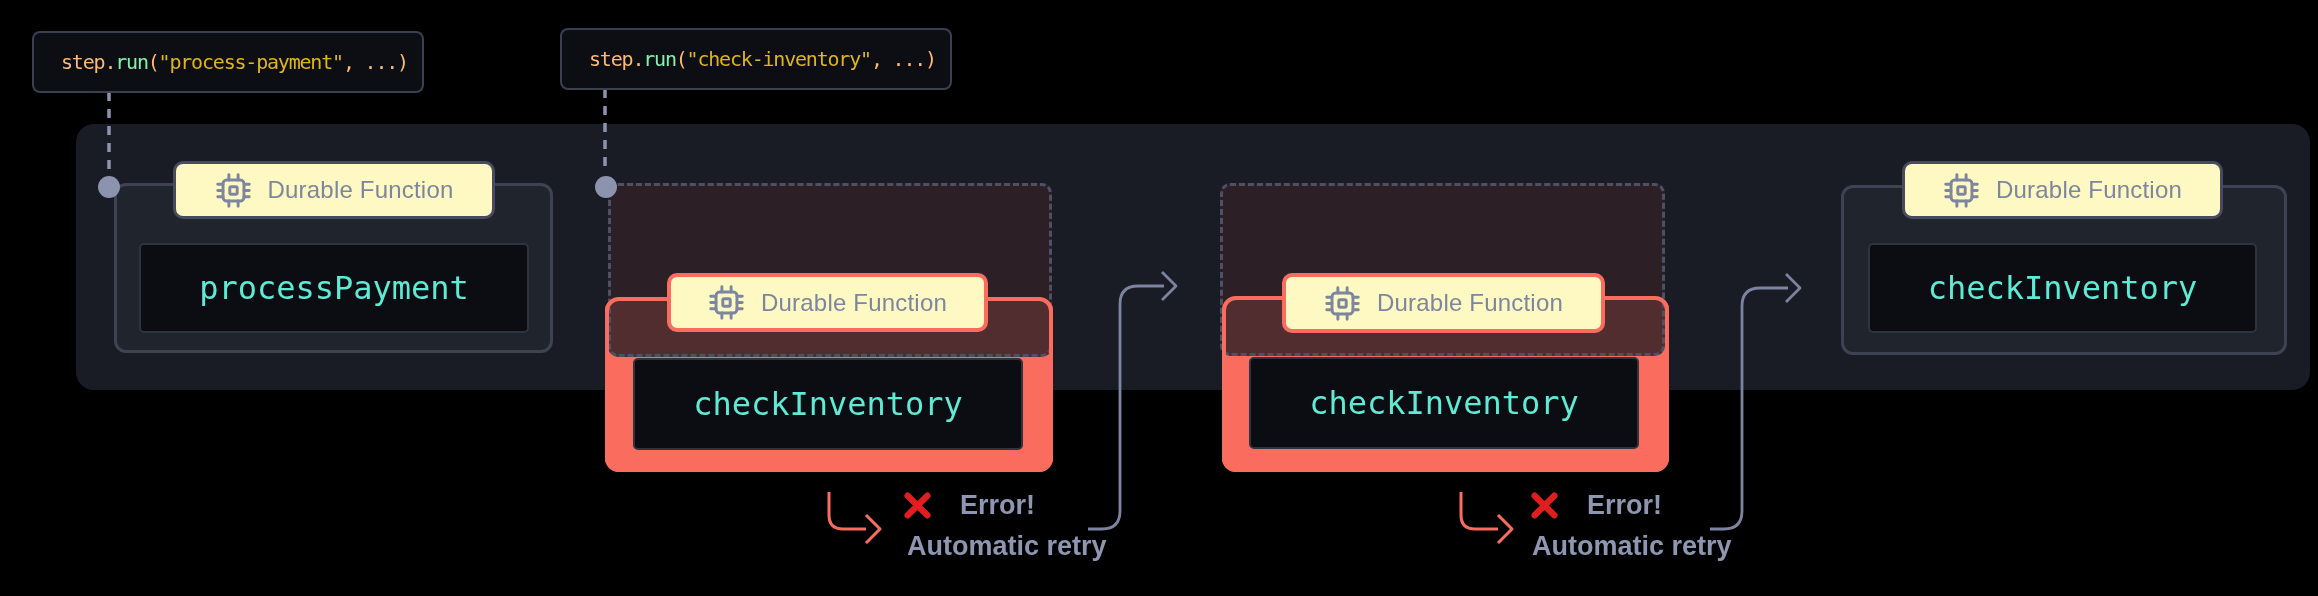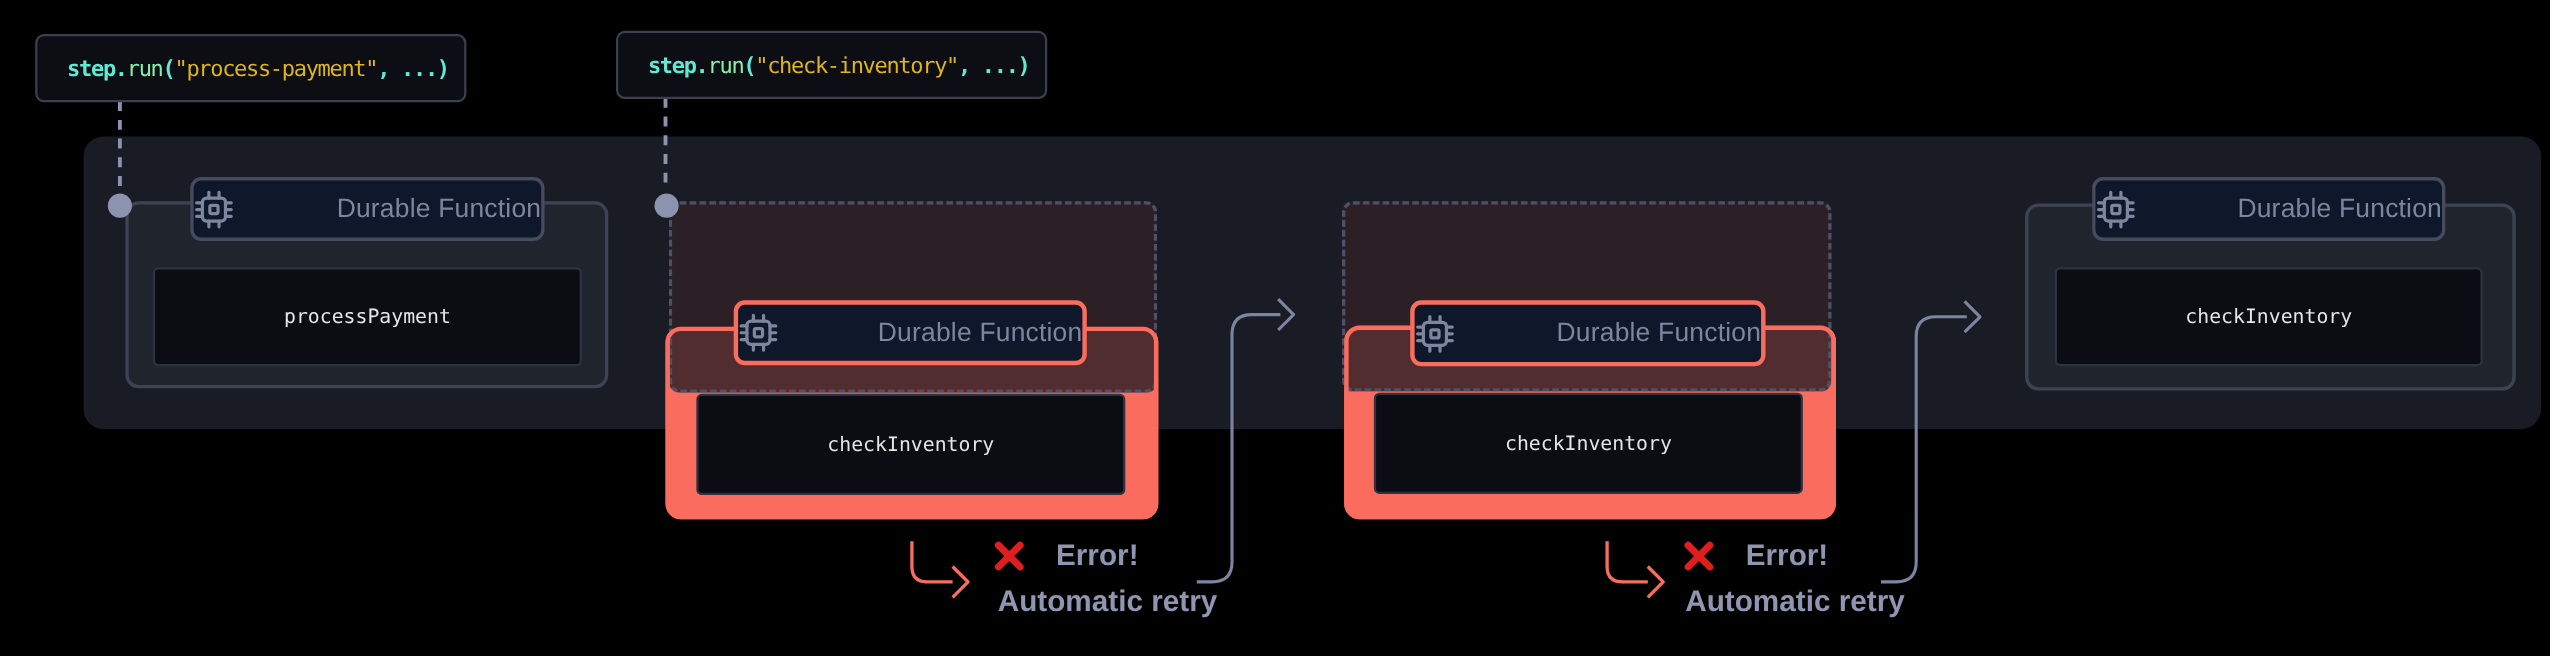--- a/index.html
+++ b/index.html
@@ -5,40 +5,40 @@
   html,body{margin:0;padding:0;background:#000;}
   .canvas{position:relative;width:2318px;height:596px;background:#000;overflow:hidden;
           font-family:"Liberation Sans",sans-serif;}
   .abs{position:absolute;box-sizing:border-box;}
 
   
   .code-label{background:#0c0e14;border:2px solid #3a4050;border-radius:8px;
               display:flex;align-items:center;padding-left:27px;white-space:pre;
               font-family:"DejaVu Sans Mono",monospace;font-size:20px;font-weight:500;
               letter-spacing:-1.2px;z-index:8;}
-  .tok-plain{color:#5eead4;font-weight:bold;}
+  .tok-plain{color:#fdba74;}
   .tok-fn{color:#86efac;}
   .tok-str{color:#dfb517;}
 
   
   .panel{left:76px;top:124px;width:2234px;height:266px;background:#191c24;border-radius:18px;z-index:0;}
 
   
   .card{background:#20242d;border:3px solid #3e4354;border-radius:12px;z-index:1;}
 
   
-  .badge{background:#0f172a;border:3px solid #464b5e;border-radius:10px;
-         display:flex;align-items:center;justify-content:space-between;gap:16px;z-index:5;}
+  .badge{background:#fef9c3;border:3px solid #464b5e;border-radius:10px;
+         display:flex;align-items:center;justify-content:center;gap:16px;z-index:5;}
   .badge.red{border:4px solid #fa6d5e;}
   .badge-text{color:#7d869f;font-size:24px;font-weight:500;letter-spacing:.2px;}
 
   
   .fnbox{background:#0b0d12;border:2px solid #2e3340;border-radius:5px;
          display:flex;align-items:center;justify-content:center;z-index:5;}
-  .fnbox span{color:#e5e5e5;font-family:"DejaVu Sans Mono",monospace;font-size:18px;}
+  .fnbox span{color:#5eead4;font-family:"DejaVu Sans Mono",monospace;font-size:32px;}
 
   
   .red-bg{background:#fa6d5e;border-radius:14px;z-index:1;}
   .ghost{background:rgba(48,33,39,0.84);border:3px dashed #4d5166;border-radius:10px;z-index:2;}
   .red-frame{border:4px solid #fa6d5e;border-radius:14px;z-index:3;background:transparent;}
 
   
   .err-row{display:flex;align-items:center;gap:28px;z-index:6;}
   .err-text,.retry-text{color:#8e96b1;font-size:27px;font-weight:700;}
   .retry-label{z-index:6;text-align:right;}

